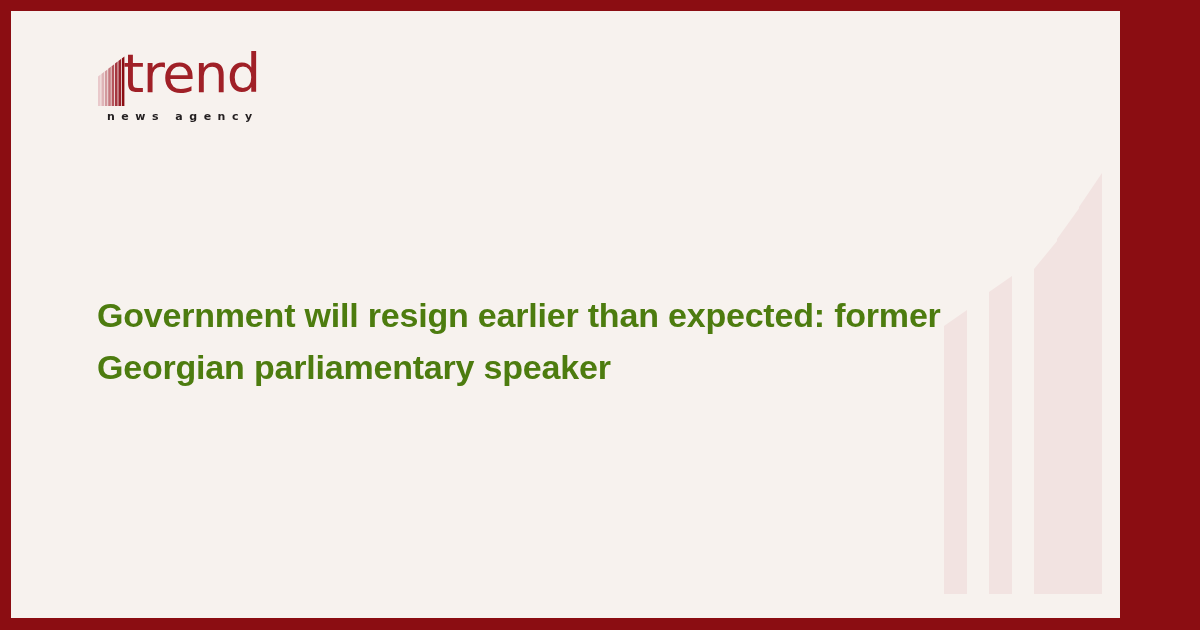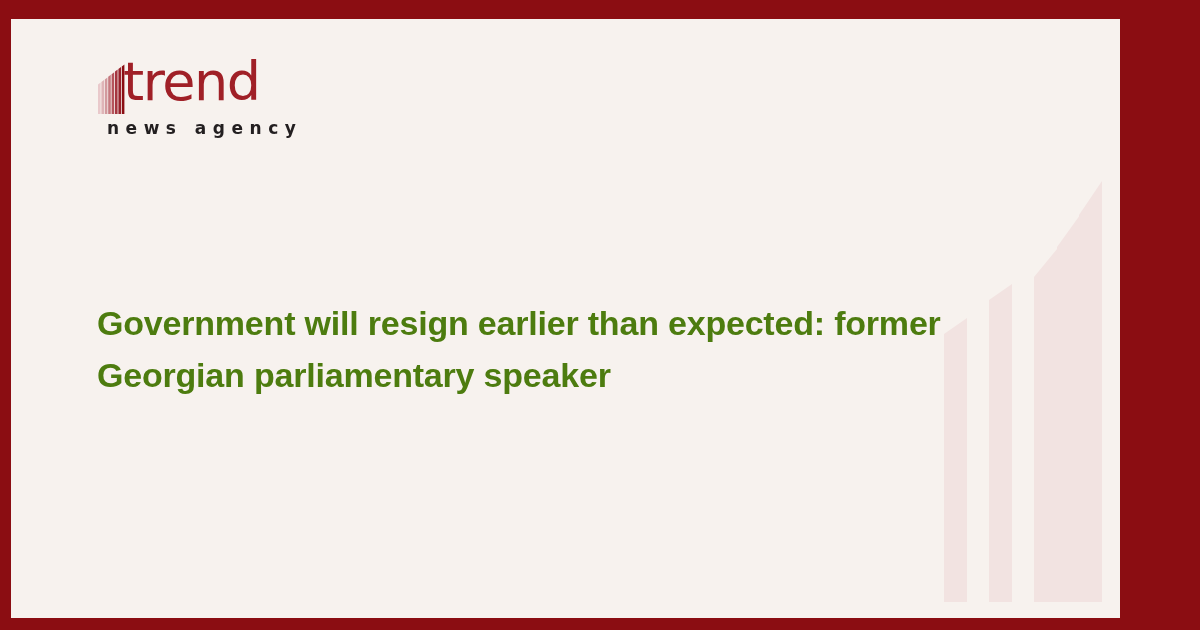--- a/index.html
+++ b/index.html
@@ -14,21 +14,21 @@
     font-family: "Liberation Sans", sans-serif;
     background: #8b0d12;
   }
 
   .card {
     position: relative;
     box-sizing: border-box;
     width: 1132px;
     height: 630px;
     background: #8b0d12;   
-    padding: 19px 12px 12px 11px;
+    padding: 11px 12px 12px 11px;
   }
 
   .card-inner {
     position: relative;
     width: 100%;
     height: 100%;
     background: #f7f2ee;
     overflow: hidden;
   }
 
@@ -80,21 +80,21 @@
     font-weight: 400;
     letter-spacing: -1.5px;
     color: #a02027;
     white-space: nowrap;
   }
   .logo-sub {
     position: absolute;
     left: 9px;
     top: 66px;
     font-family: "DejaVu Sans", sans-serif;
-    font-size: 17px;
+    font-size: 11px;
     font-weight: 700;
     letter-spacing: 6.5px;
     color: #231f20;
     white-space: nowrap;
   }
 
   
   .headline {
     position: absolute;
     left: 86px;

